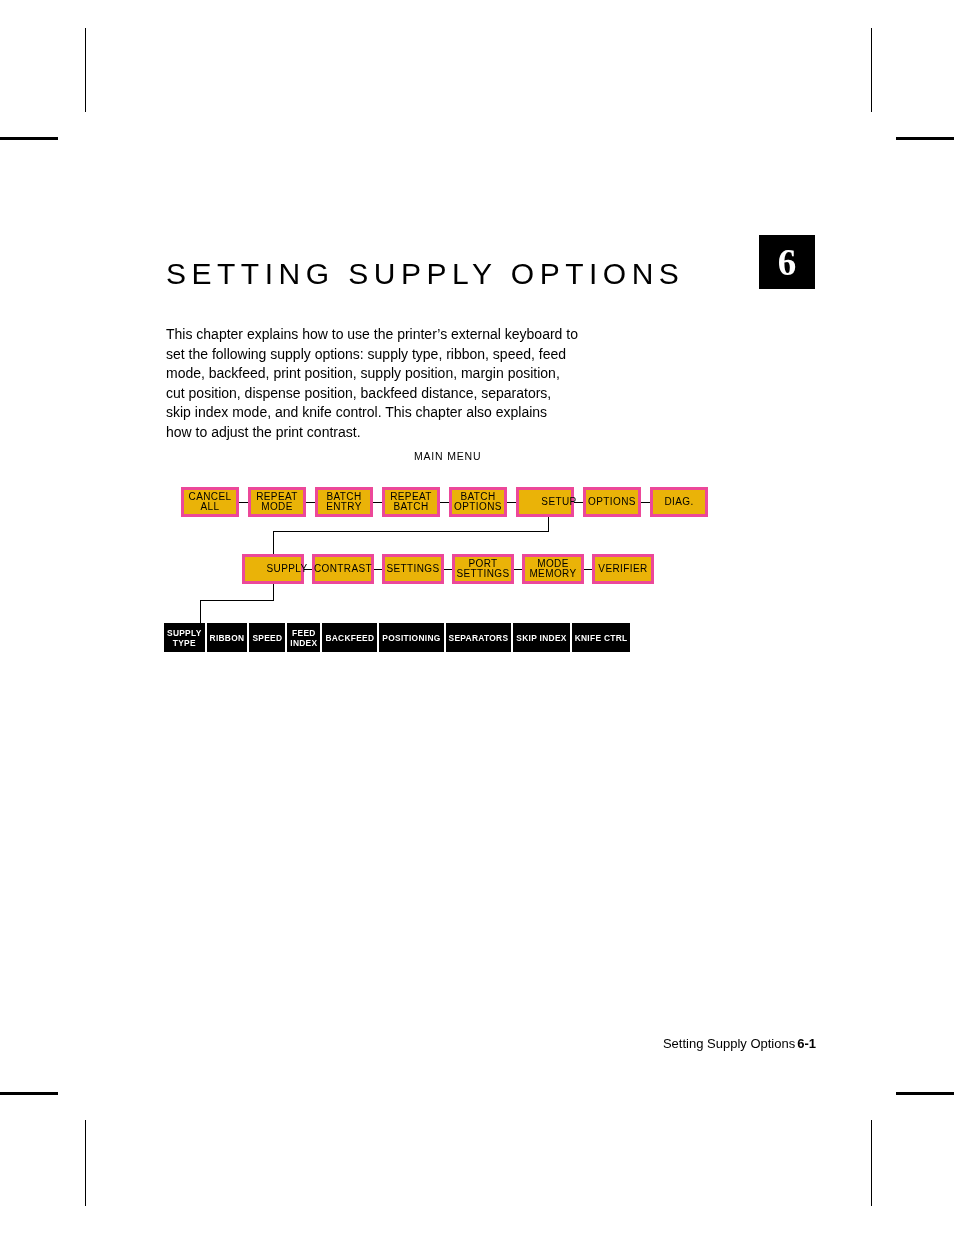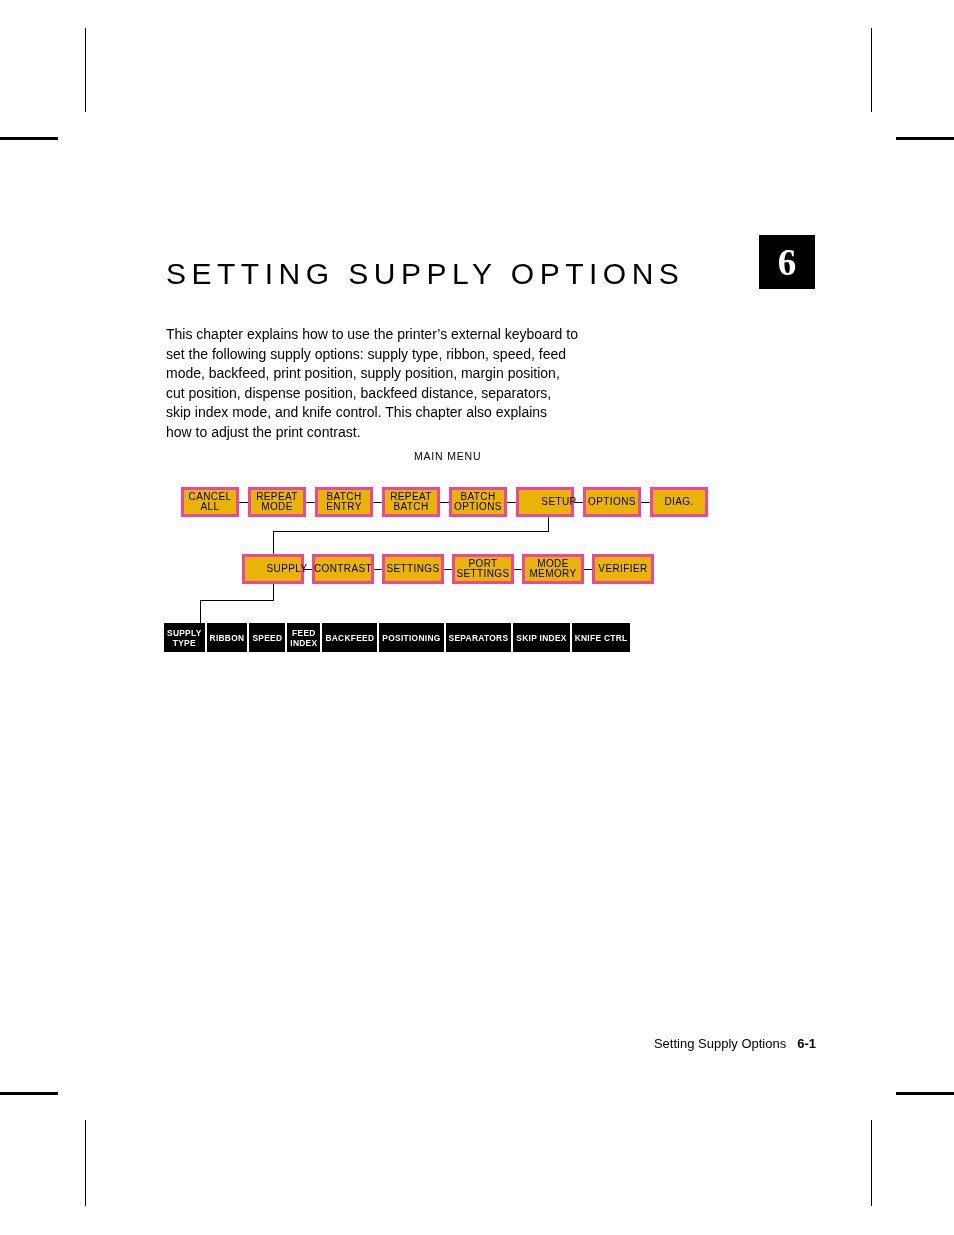--- a/index.html
+++ b/index.html
@@ -150,21 +150,21 @@
   .line-h { position: absolute; height: 1px; background: #000000; }
 
   
   #page-footer {
     position: absolute;
     right: 138px;
     top: 1036px;
     font-size: 13px;
     white-space: nowrap;
   }
-  #page-footer .page-num { font-weight: 700; margin-left: 11px; }
+  #page-footer .page-num { font-weight: 700; margin-left: 2px; }
 </style>
 </head>
 <body>
 
 <div class="crop-v tl"></div>
 <div class="crop-h tl"></div>
 <div class="crop-v tr"></div>
 <div class="crop-h tr"></div>
 <div class="crop-v bl"></div>
 <div class="crop-h bl"></div>

